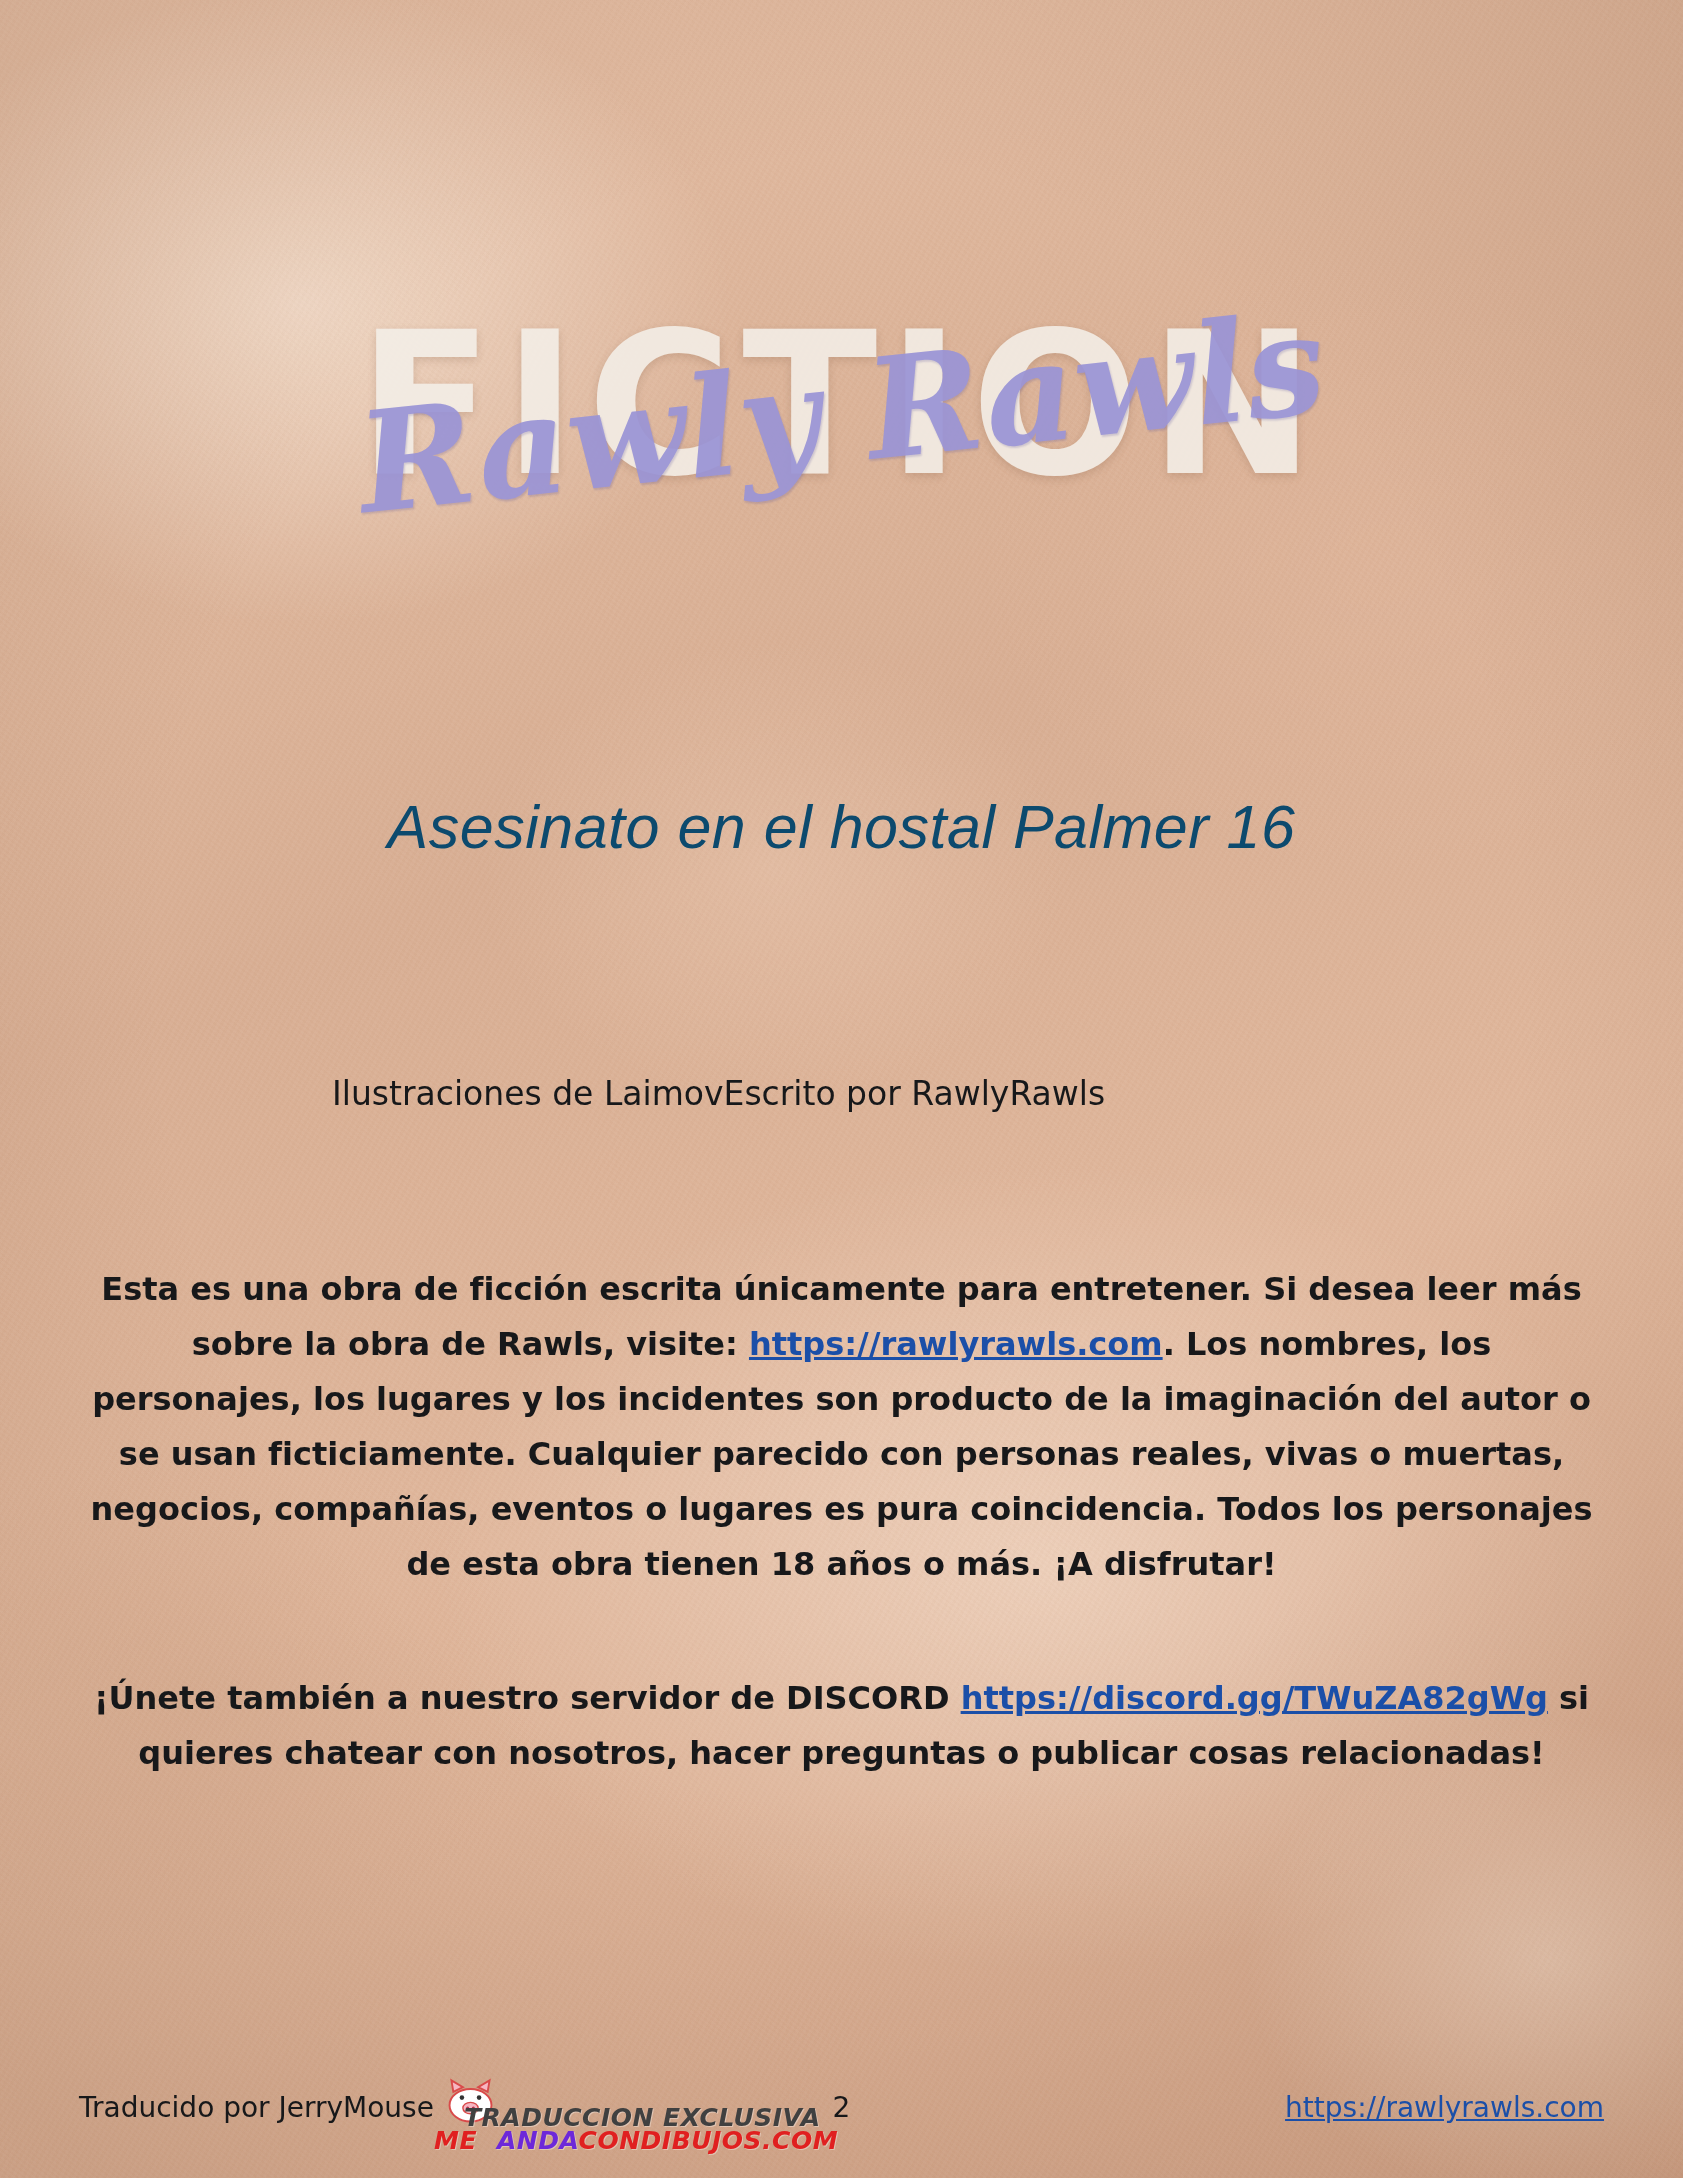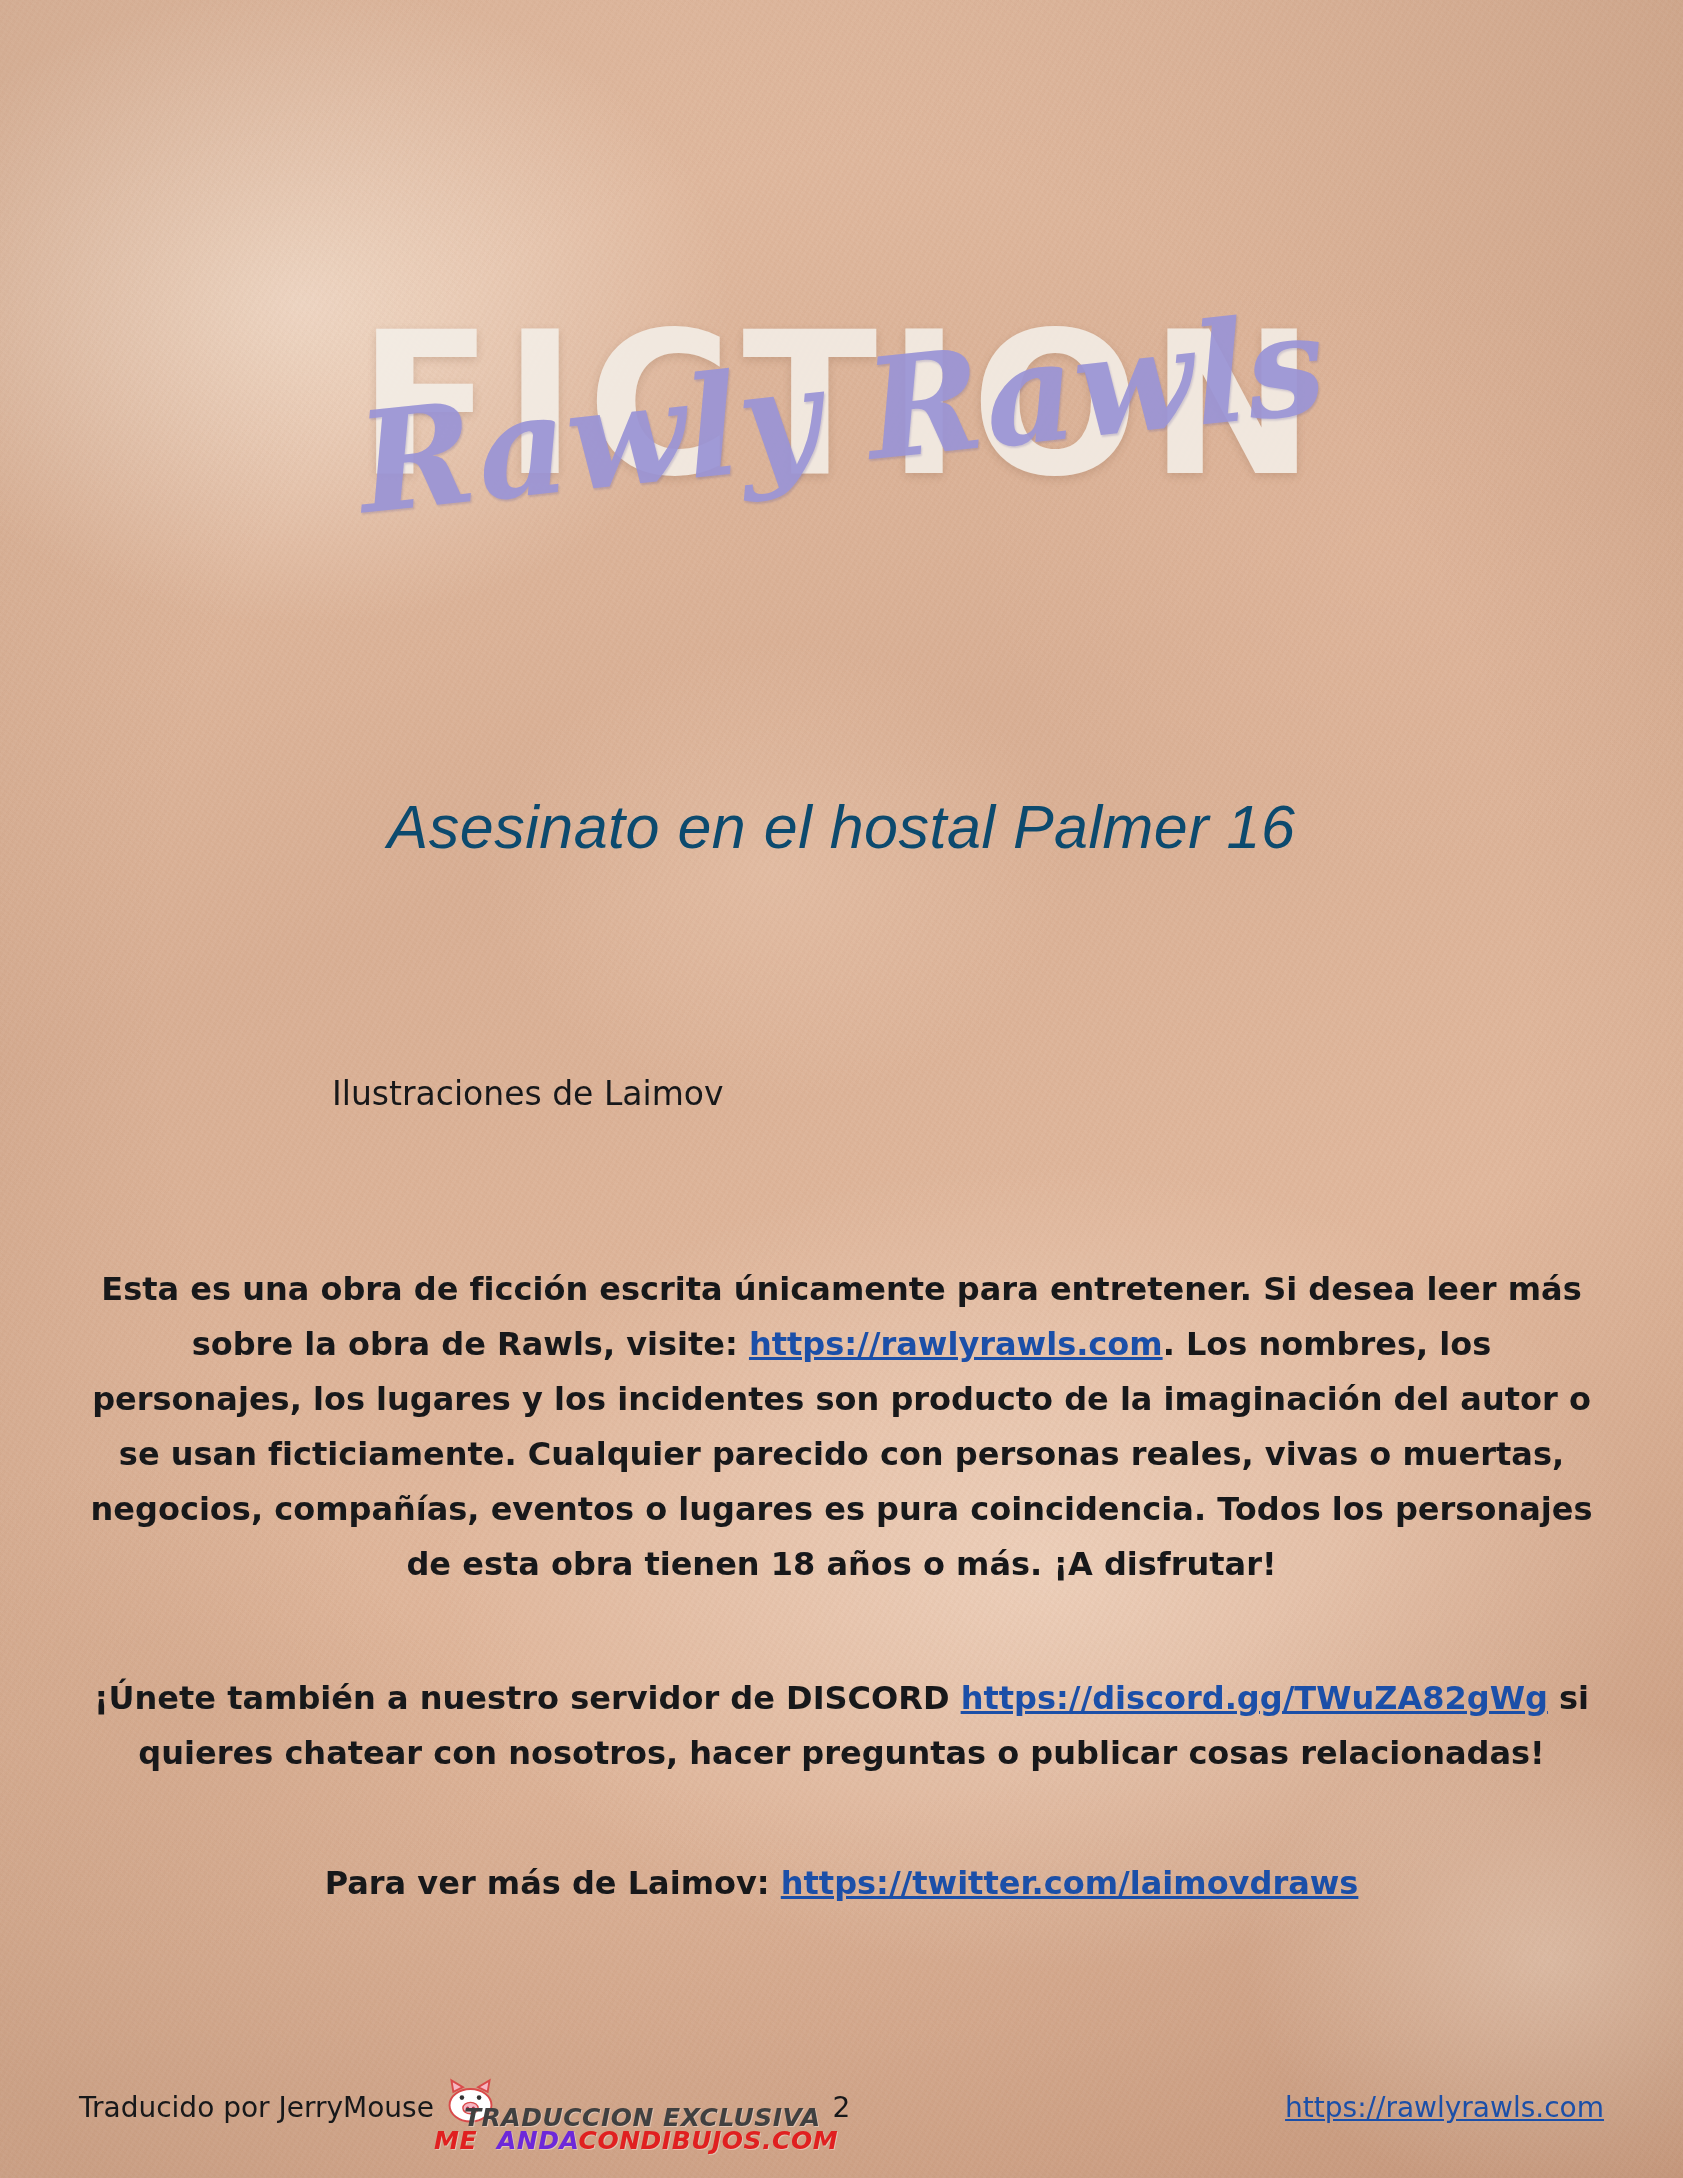--- a/index.html
+++ b/index.html
@@ -217,28 +217,28 @@
 
 <div id="logo-block">
   <div id="logo-fiction">FICTION</div>
   <div id="logo-script">Rawly Rawls</div>
 </div>
 
 <div id="title">Asesinato en el hostal Palmer 16</div>
 
 <div id="credits">
   <div class="credit-item" id="credit-illustrator">Ilustraciones de Laimov</div>
+  <div class="credit-item" id="credit-writer">Escrito por RawlyRawls</div>
 </div>
 
 <div id="body-text">
   <p id="para-disclaimer"><span>Esta es una obra de ficción escrita únicamente para entretener. Si desea leer más sobre la obra de Rawls, visite: </span><a class="doclink" href="#">https://rawlyrawls.com</a><span>. Los nombres, los personajes, los lugares y los incidentes son producto de la imaginación del autor o se usan ficticiamente. Cualquier parecido con personas reales, vivas o muertas, negocios, compañías, eventos o lugares es pura coincidencia. Todos los personajes de esta obra tienen 18 años o más. ¡A disfrutar!</span></p>
 
   <p id="para-discord"><span>¡Únete también a nuestro servidor de DISCORD </span><a class="doclink" href="#">https://discord.gg/TWuZA82gWg</a><span> si quieres chatear con nosotros, hacer preguntas o publicar cosas relacionadas!</span></p>
 
-  <p id="para-twitter"><span>Para ver más de Laimov: </span><a class="doclink" href="#">https://twitter.com/laimovdraws</a></p>
 </div>
 
 <div id="stamp">
   <svg id="stamp-pig" viewBox="0 0 64 64" xmlns="http://www.w3.org/2000/svg">
     <ellipse cx="32" cy="38" rx="22" ry="17" fill="#ffffff" stroke="#d94a4a" stroke-width="2"></ellipse>
     <path d="M14 24 L12 12 L24 19 Z" fill="#f7b6c2" stroke="#d94a4a" stroke-width="2"></path>
     <path d="M50 24 L52 12 L40 19 Z" fill="#f7b6c2" stroke="#d94a4a" stroke-width="2"></path>
     <ellipse cx="32" cy="41" rx="8" ry="6" fill="#f7b6c2" stroke="#d94a4a" stroke-width="1.5"></ellipse>
     <circle cx="29" cy="41" r="1.6" fill="#b5334a"></circle>
     <circle cx="35" cy="41" r="1.6" fill="#b5334a"></circle>

